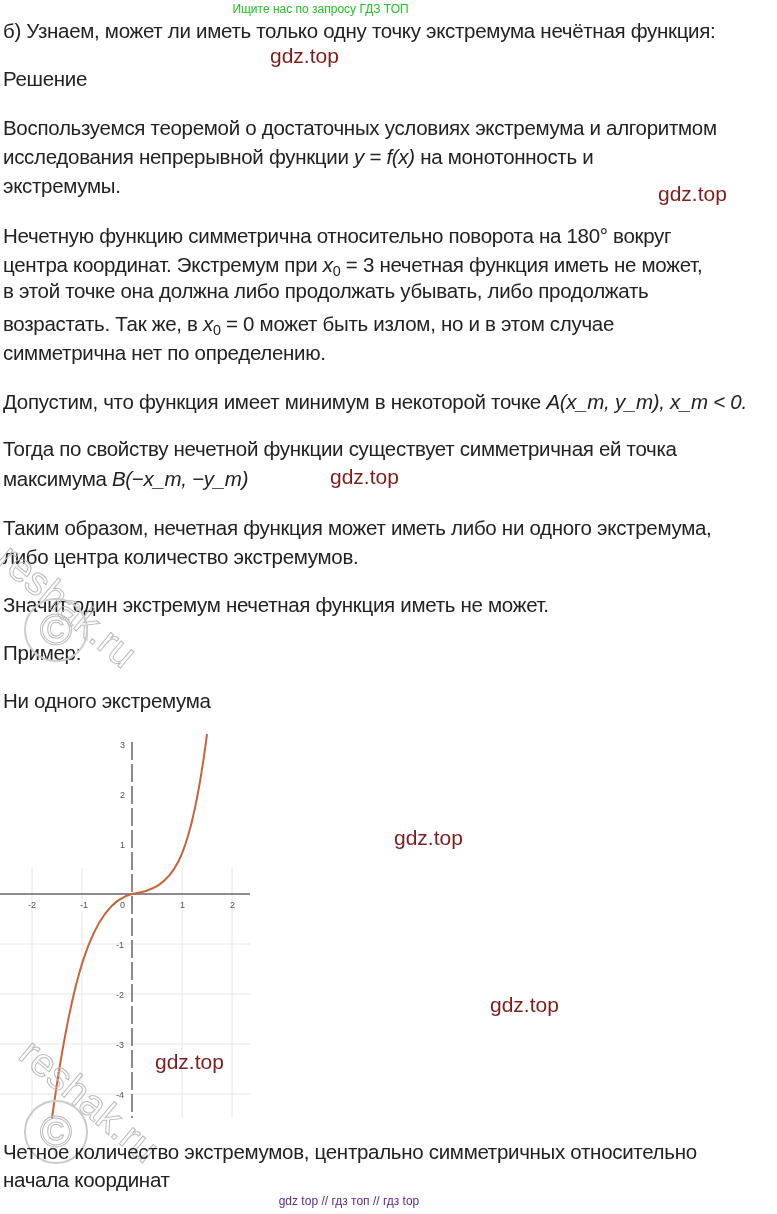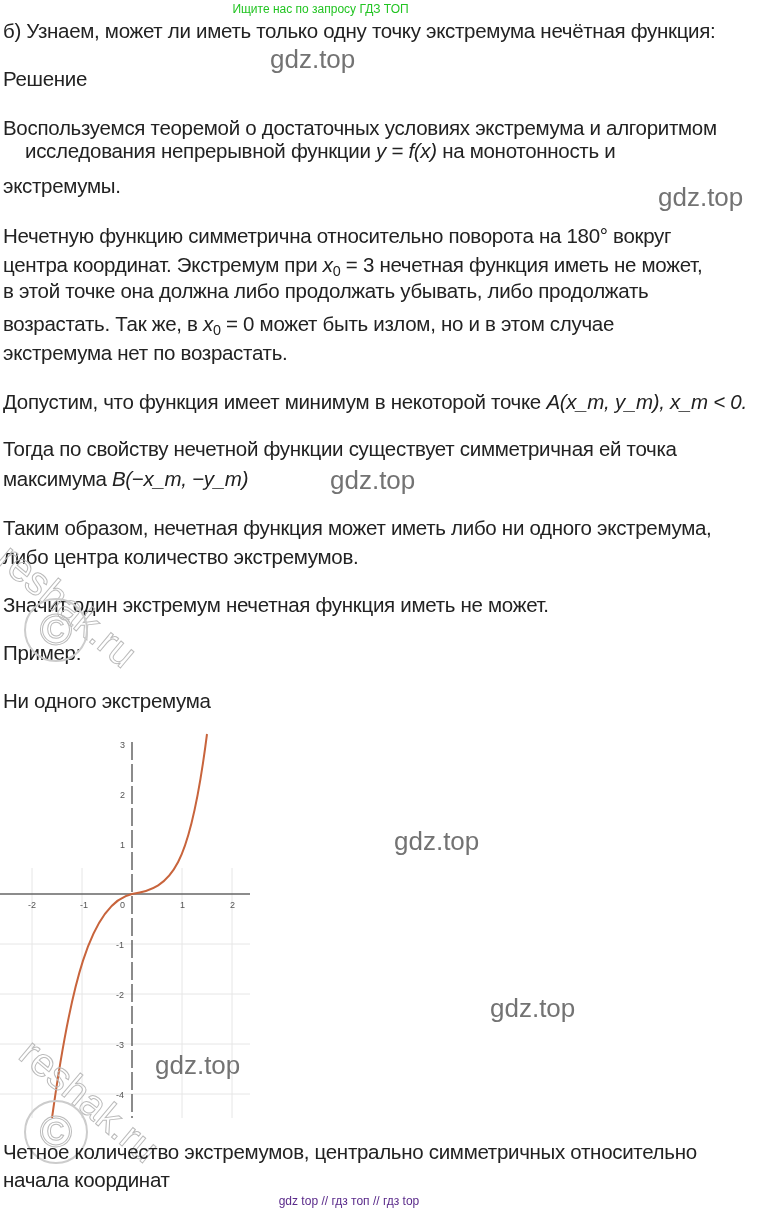--- a/index.html
+++ b/index.html
@@ -4,47 +4,47 @@
 <style>
   html, body { margin: 0; padding: 0; background: #ffffff; }
   body { width: 777px; height: 1214px; position: relative; overflow: hidden;
          font-family: "Liberation Serif", "DejaVu Serif", serif; color: #222; }
   .banner { position: absolute; top: 2px; left: 0; width: 641px; text-align: center;
             font-family: "Liberation Sans", sans-serif; font-size: 12px; color: #22c422; }
   .p { position: absolute; left: 3px; font-size: 20.5px; line-height: 29px; letter-spacing: -0.3px;
        font-family: Liberation Sans, sans-serif; white-space: nowrap; }
   .math { font-style: italic; }
   sub { font-size: 0.7em; vertical-align: -0.25em; }
-  .wm { position: absolute; font-family: "Liberation Sans", sans-serif; font-size: 26px; color: #737373; }
+  .wm { position: absolute; font-family: "Liberation Sans", sans-serif; font-size: 21px; color: #7f1d1d; }
   .footer { position: absolute; top: 1194px; left: 0; width: 698px; text-align: center;
             font-family: "Liberation Sans", sans-serif; font-size: 12px; color: #5a2a8a; }
   .graph { position: absolute; left: 0; top: 728px; width: 255px; height: 400px; }
   .reshak { position: absolute; font-family: "Liberation Sans", sans-serif; font-size: 40px;
             color: transparent; -webkit-text-stroke: 1px #bbb; transform: rotate(40deg); transform-origin: left top; }
   .copy { position: absolute; width: 60px; height: 60px; border: 2px solid #ccc; border-radius: 50%;
           font-family: "Liberation Sans", sans-serif; font-size: 44px; color: transparent;
           -webkit-text-stroke: 1px #bbb; text-align: center; line-height: 60px; }
 </style>
 </head>
 <body>
 
 <div class="banner">Ищите нас по запросу ГДЗ ТОП</div>
 
 <div class="p" style="top:16px;">б) Узнаем, может ли иметь только одну точку экстремума нечётная функция:</div>
 <div class="p" style="top:64px;">Решение</div>
 
 <div class="p" style="top:113px;">Воспользуемся теоремой о достаточных условиях экстремума и алгоритмом</div>
-<div class="p" style="top:136px;margin-left:22px;"><span>исследования непрерывной функции </span><span class="math">y = f(x)</span><span> на монотонность и</span></div>
+<div class="p" style="top:142px;"><span>исследования непрерывной функции </span><span class="math">y = f(x)</span><span> на монотонность и</span></div>
 <div class="p" style="top:171px;text-align:center;">экстремумы.</div>
 
 <div class="p" style="top:221px;">Нечетную функцию симметрична относительно поворота на 180° вокруг</div>
 <div class="p" style="top:250px;"><span>центра координат. Экстремум при </span><span class="math">x</span><sub>0</sub><span> = 3 нечетная функция иметь не может,</span></div>
 <div class="p" style="top:276px;">в этой точке она должна либо продолжать убывать, либо продолжать</div>
 <div class="p" style="top:309px;"><span>возрастать. Так же, в </span><span class="math">x</span><sub>0</sub><span> = 0 может быть излом, но и в этом случае</span></div>
-<div class="p" style="top:338px;">экстремума нет по возрастать.</div>
+<div class="p" style="top:338px;">симметрична нет по определению.</div>
 
 <div class="p" style="top:387px;"><span>Допустим, что функция имеет минимум в некоторой точке </span><span class="math">A(x_m, y_m), x_m &lt; 0.</span></div>
 
 <div class="p" style="top:434px;">Тогда по свойству нечетной функции существует симметричная ей точка</div>
 <div class="p" style="top:464px;"><span>максимума </span><span class="math">B(−x_m, −y_m)</span></div>
 
 <div class="p" style="top:513px;">Таким образом, нечетная функция может иметь либо ни одного экстремума,</div>
 <div class="p" style="top:542px;">либо центра количество экстремумов.</div>
 <div class="p" style="top:590px;">Значит один экстремум нечетная функция иметь не может.</div>
 <div class="p" style="top:638px;text-align:right;">Пример:</div>

